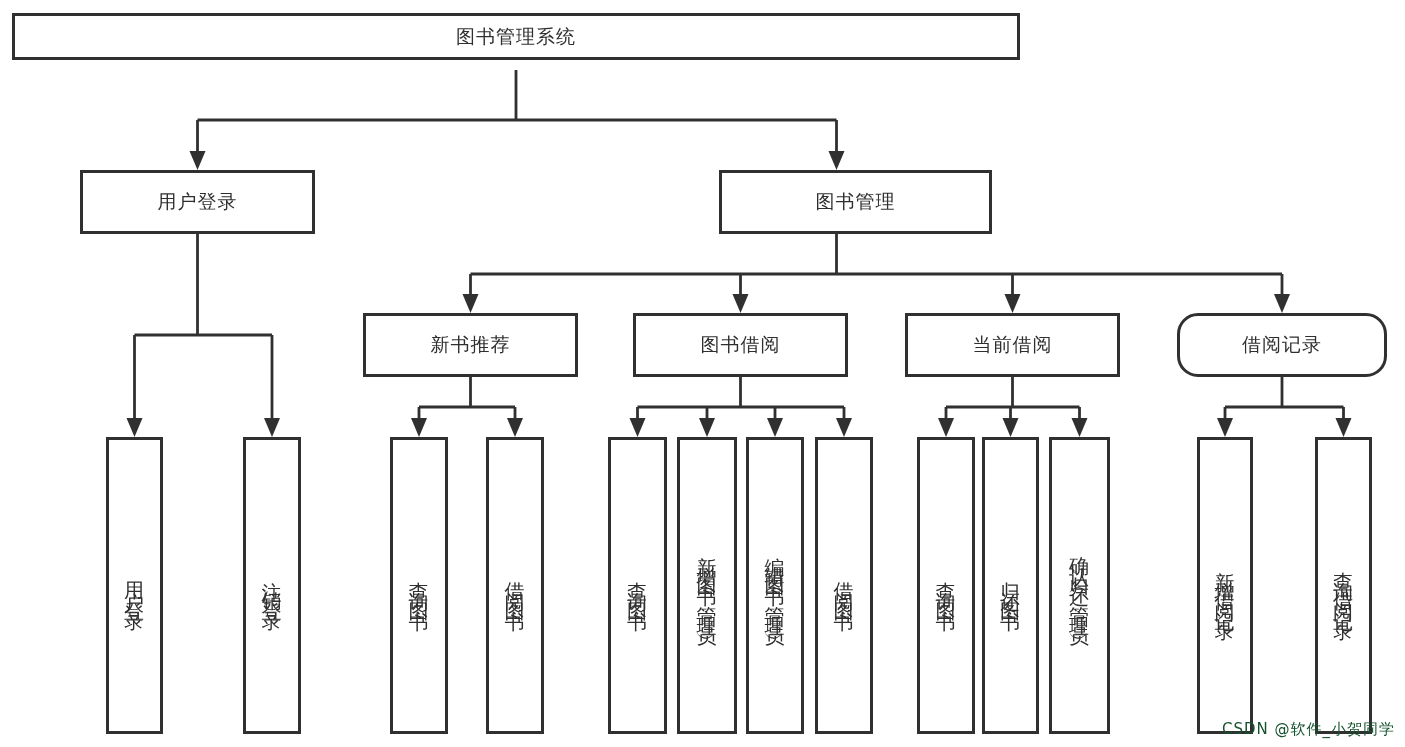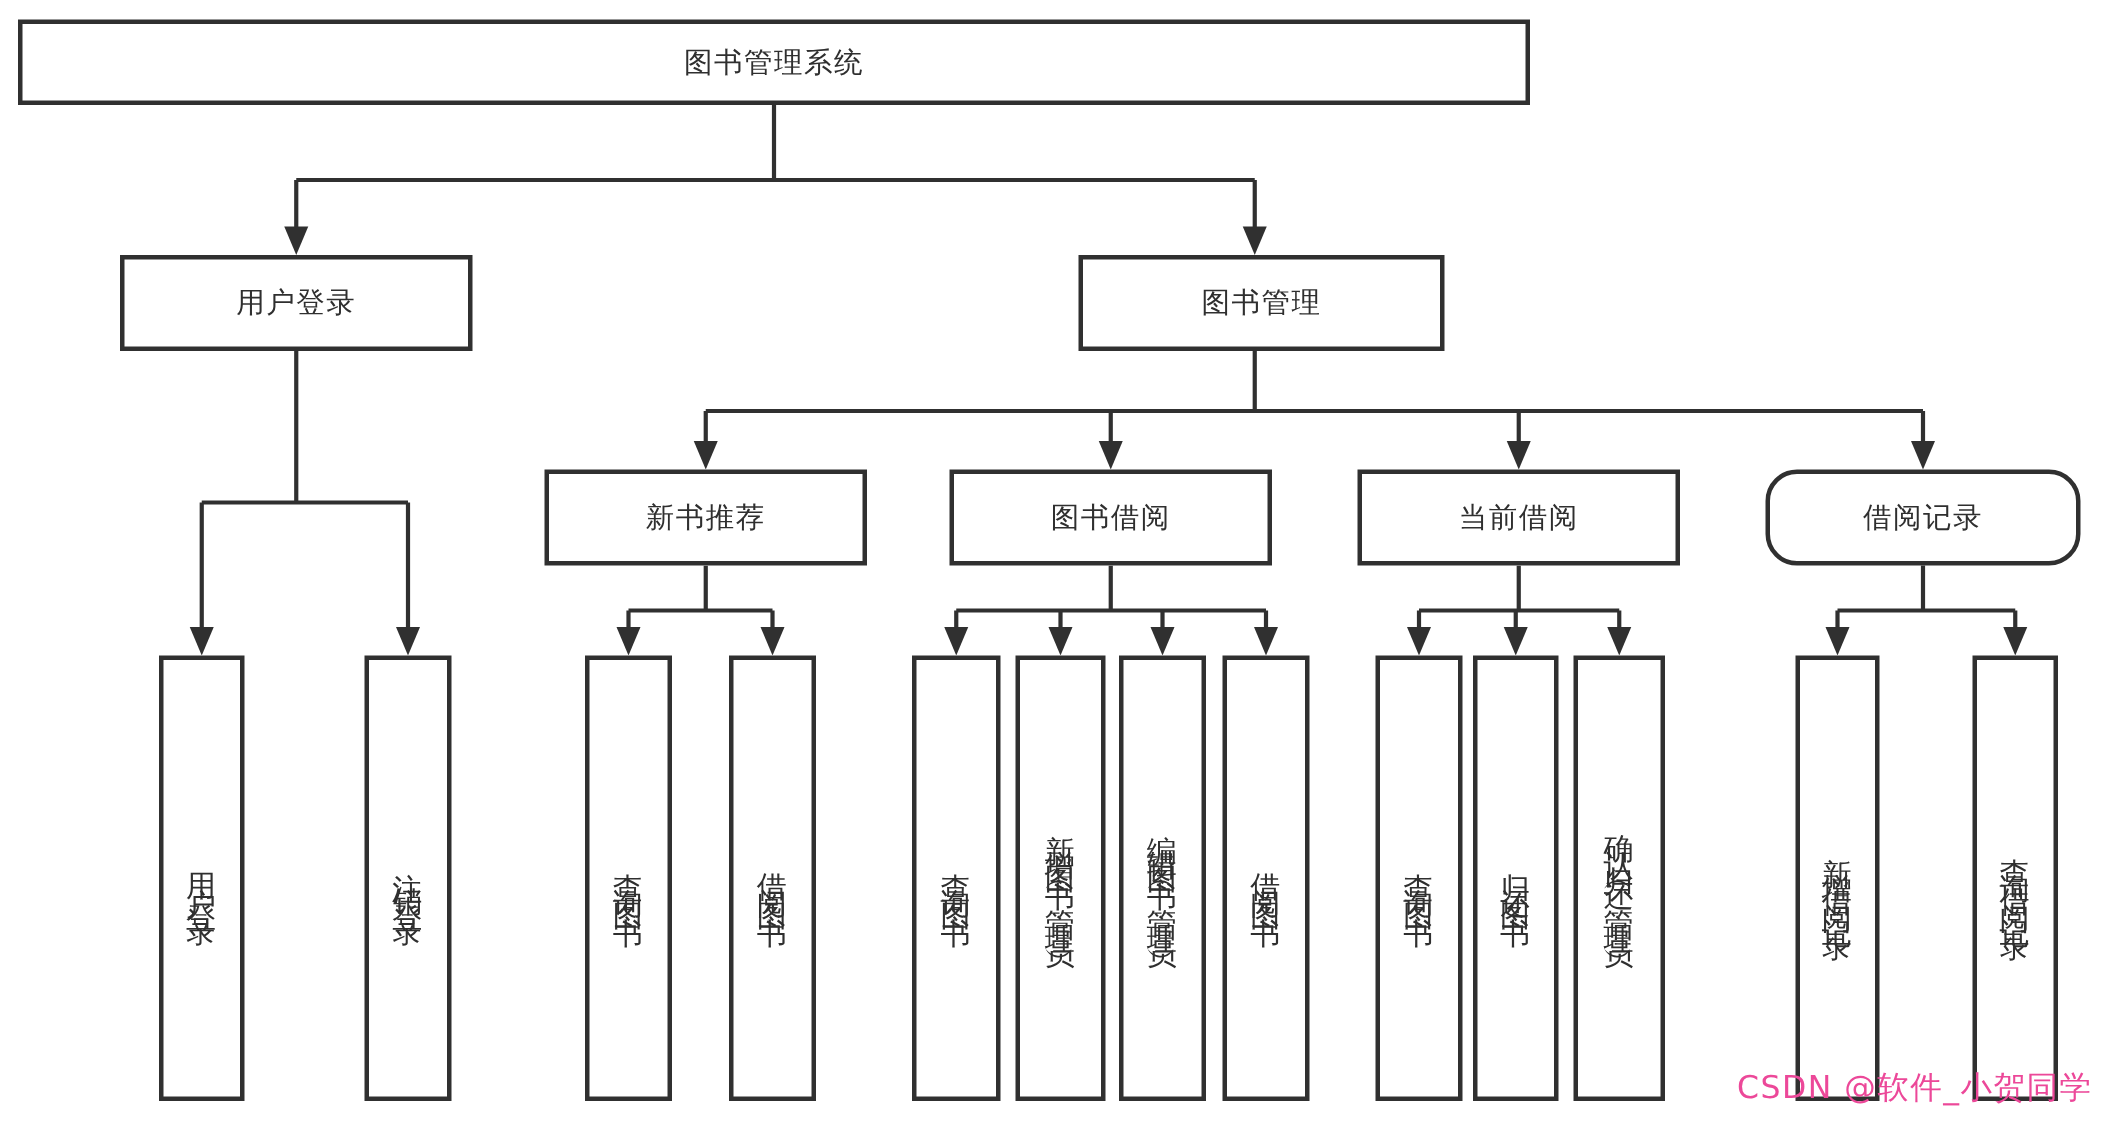--- a/index.html
+++ b/index.html
@@ -27,22 +27,22 @@
     writing-mode:vertical-rl;
     text-orientation:mixed;
     letter-spacing:10px;
     font-size:20px;
     line-height:1;
   }
   .watermark{
     position:absolute;
     right:10px;
     bottom:8px;
-    font-size:21px;
-    color:#ec4899;
+    font-size:15px;
+    color:#14532d;
     letter-spacing:1px;
     z-index:3;
     white-space:nowrap;
   }
 </style>
 </head>
 <body>
 
 <div id="stage">
 
@@ -112,28 +112,28 @@
 
       <polygon points="938,418 954,418 946,437"></polygon>
       <polygon points="1002.5,418 1018.5,418 1010.5,437"></polygon>
       <polygon points="1071.5,418 1087.5,418 1079.5,437"></polygon>
 
       <polygon points="1217,418 1233,418 1225,437"></polygon>
       <polygon points="1335.5,418 1351.5,418 1343.5,437"></polygon>
     </g>
   </svg>
 
-  <div class="box" style="left:12px;top:13px;width:1008px;height:57px;">
+  <div class="box" style="left:12px;top:13px;width:1008px;height:47px;">
     <span>图书管理系统</span>
   </div>
 
   <div class="box" style="left:80px;top:170px;width:235px;height:64px;">
     <span>用户登录</span>
   </div>
-  <div class="box" style="left:719px;top:170px;width:244px;height:64px;">
+  <div class="box" style="left:719px;top:170px;width:273px;height:64px;">
     <span>图书管理</span>
   </div>
 
   <div class="box" style="left:363px;top:313px;width:215px;height:64px;text-align:center;">
     <span>新书推荐</span>
   </div>
   <div class="box" style="left:633px;top:313px;width:215px;height:64px;">
     <span>图书借阅</span>
   </div>
   <div class="box" style="left:905px;top:313px;width:215px;height:64px;">

